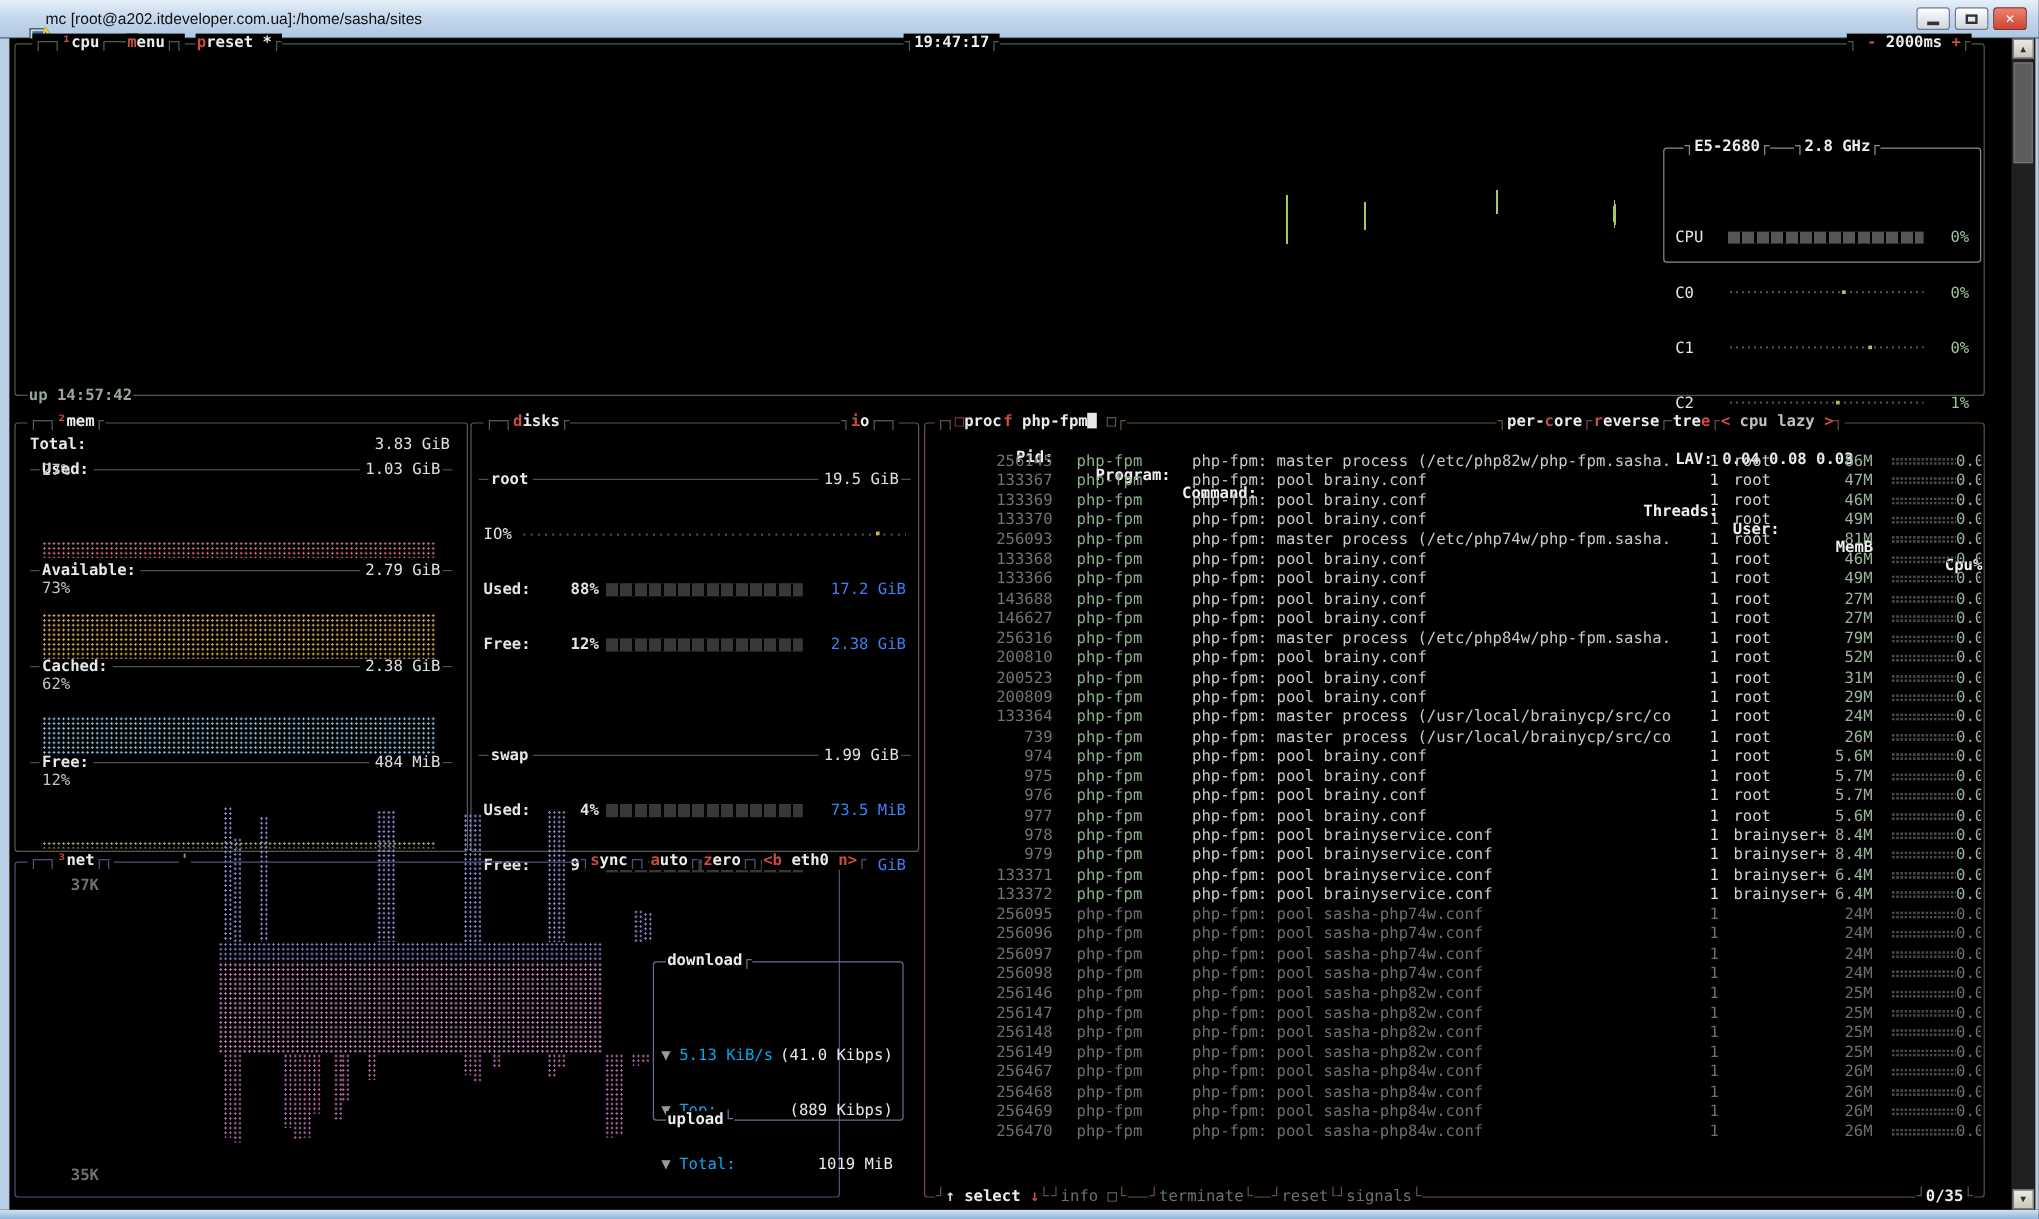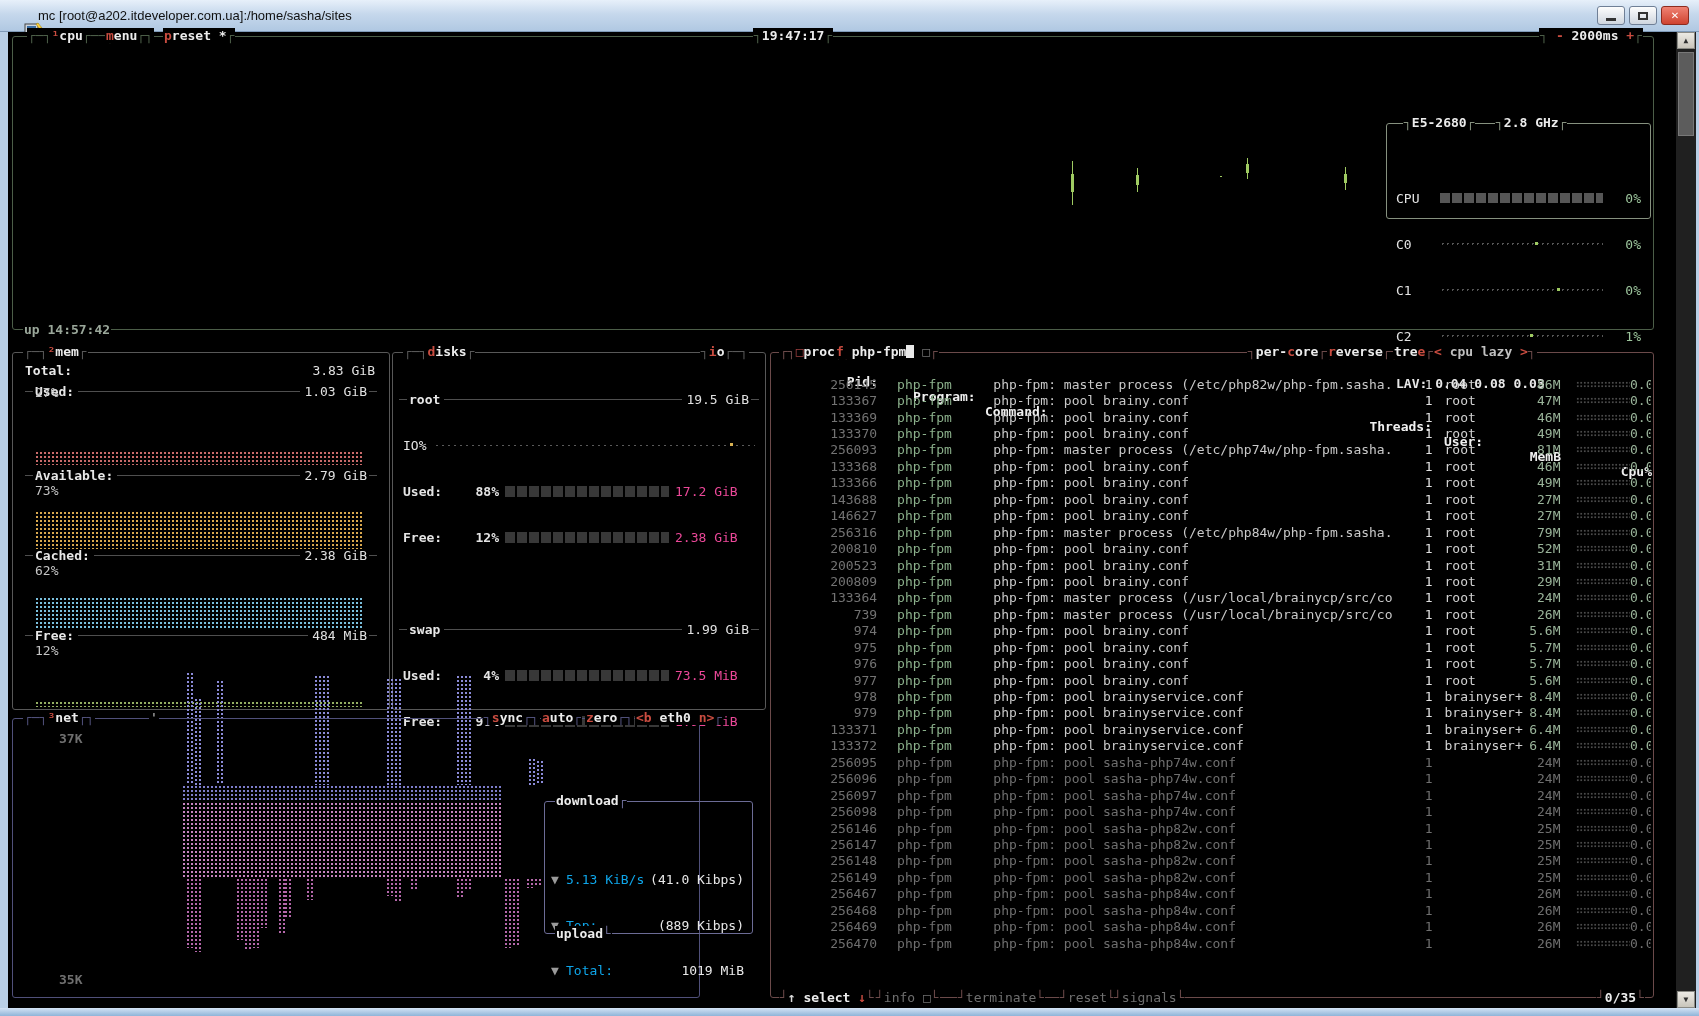--- a/index.html
+++ b/index.html
@@ -69,21 +69,21 @@
   .pct{color:#c4c4c4;padding-left:10px;height:16px;}
   .mgraph{position:absolute;left:22px;width:328px;height:52px;}
   .band{position:absolute;left:0;right:0;bottom:0;background-size:4px 4px;}
   .linecolor{color:#4f4f4f;}
   
   #disks-box{left:384px;top:320px;width:374px;height:358px;border-color:#585858;}
   #disks-box .stub{color:#585858;}
   #disks-box .inner{position:absolute;inset:0;padding:8px 10px;}
   .drow{display:flex;align-items:center;height:16px;}
   .drow .dl1{width:96px;color:#e4e4e4;font-weight:bold;}
-  .drow .dval{width:80px;color:#ec4899;}
+  .drow .dval{width:80px;text-align:right;color:#3b82f6;}
   .dmeter{flex:1;height:11px;background:#383838;margin:0 6px;position:relative;overflow:hidden;}
   .dmeter .fill{height:100%;}
   .dmeter::after{content:"";position:absolute;inset:0;background:repeating-linear-gradient(90deg,transparent 0 10px,#000 10px 12px);}
   .fill-used{background:linear-gradient(90deg,#6d2430,#e5506e);}
   .fill-free{background:linear-gradient(90deg,#4e6d20,#cdf06a);}
   .iodots{flex:1;height:5px;margin-left:8px;background-image:radial-gradient(#5a5a5a 1px,transparent 1px);background-size:6px 5px;position:relative;}
   .ydot{position:absolute;right:22px;top:0;width:3px;height:3px;background:#d9b253;}
   
   #net-box{left:4px;top:686px;width:688px;height:280px;border-color:#50507a;}
   #net-box .stub{color:#50507a;}

